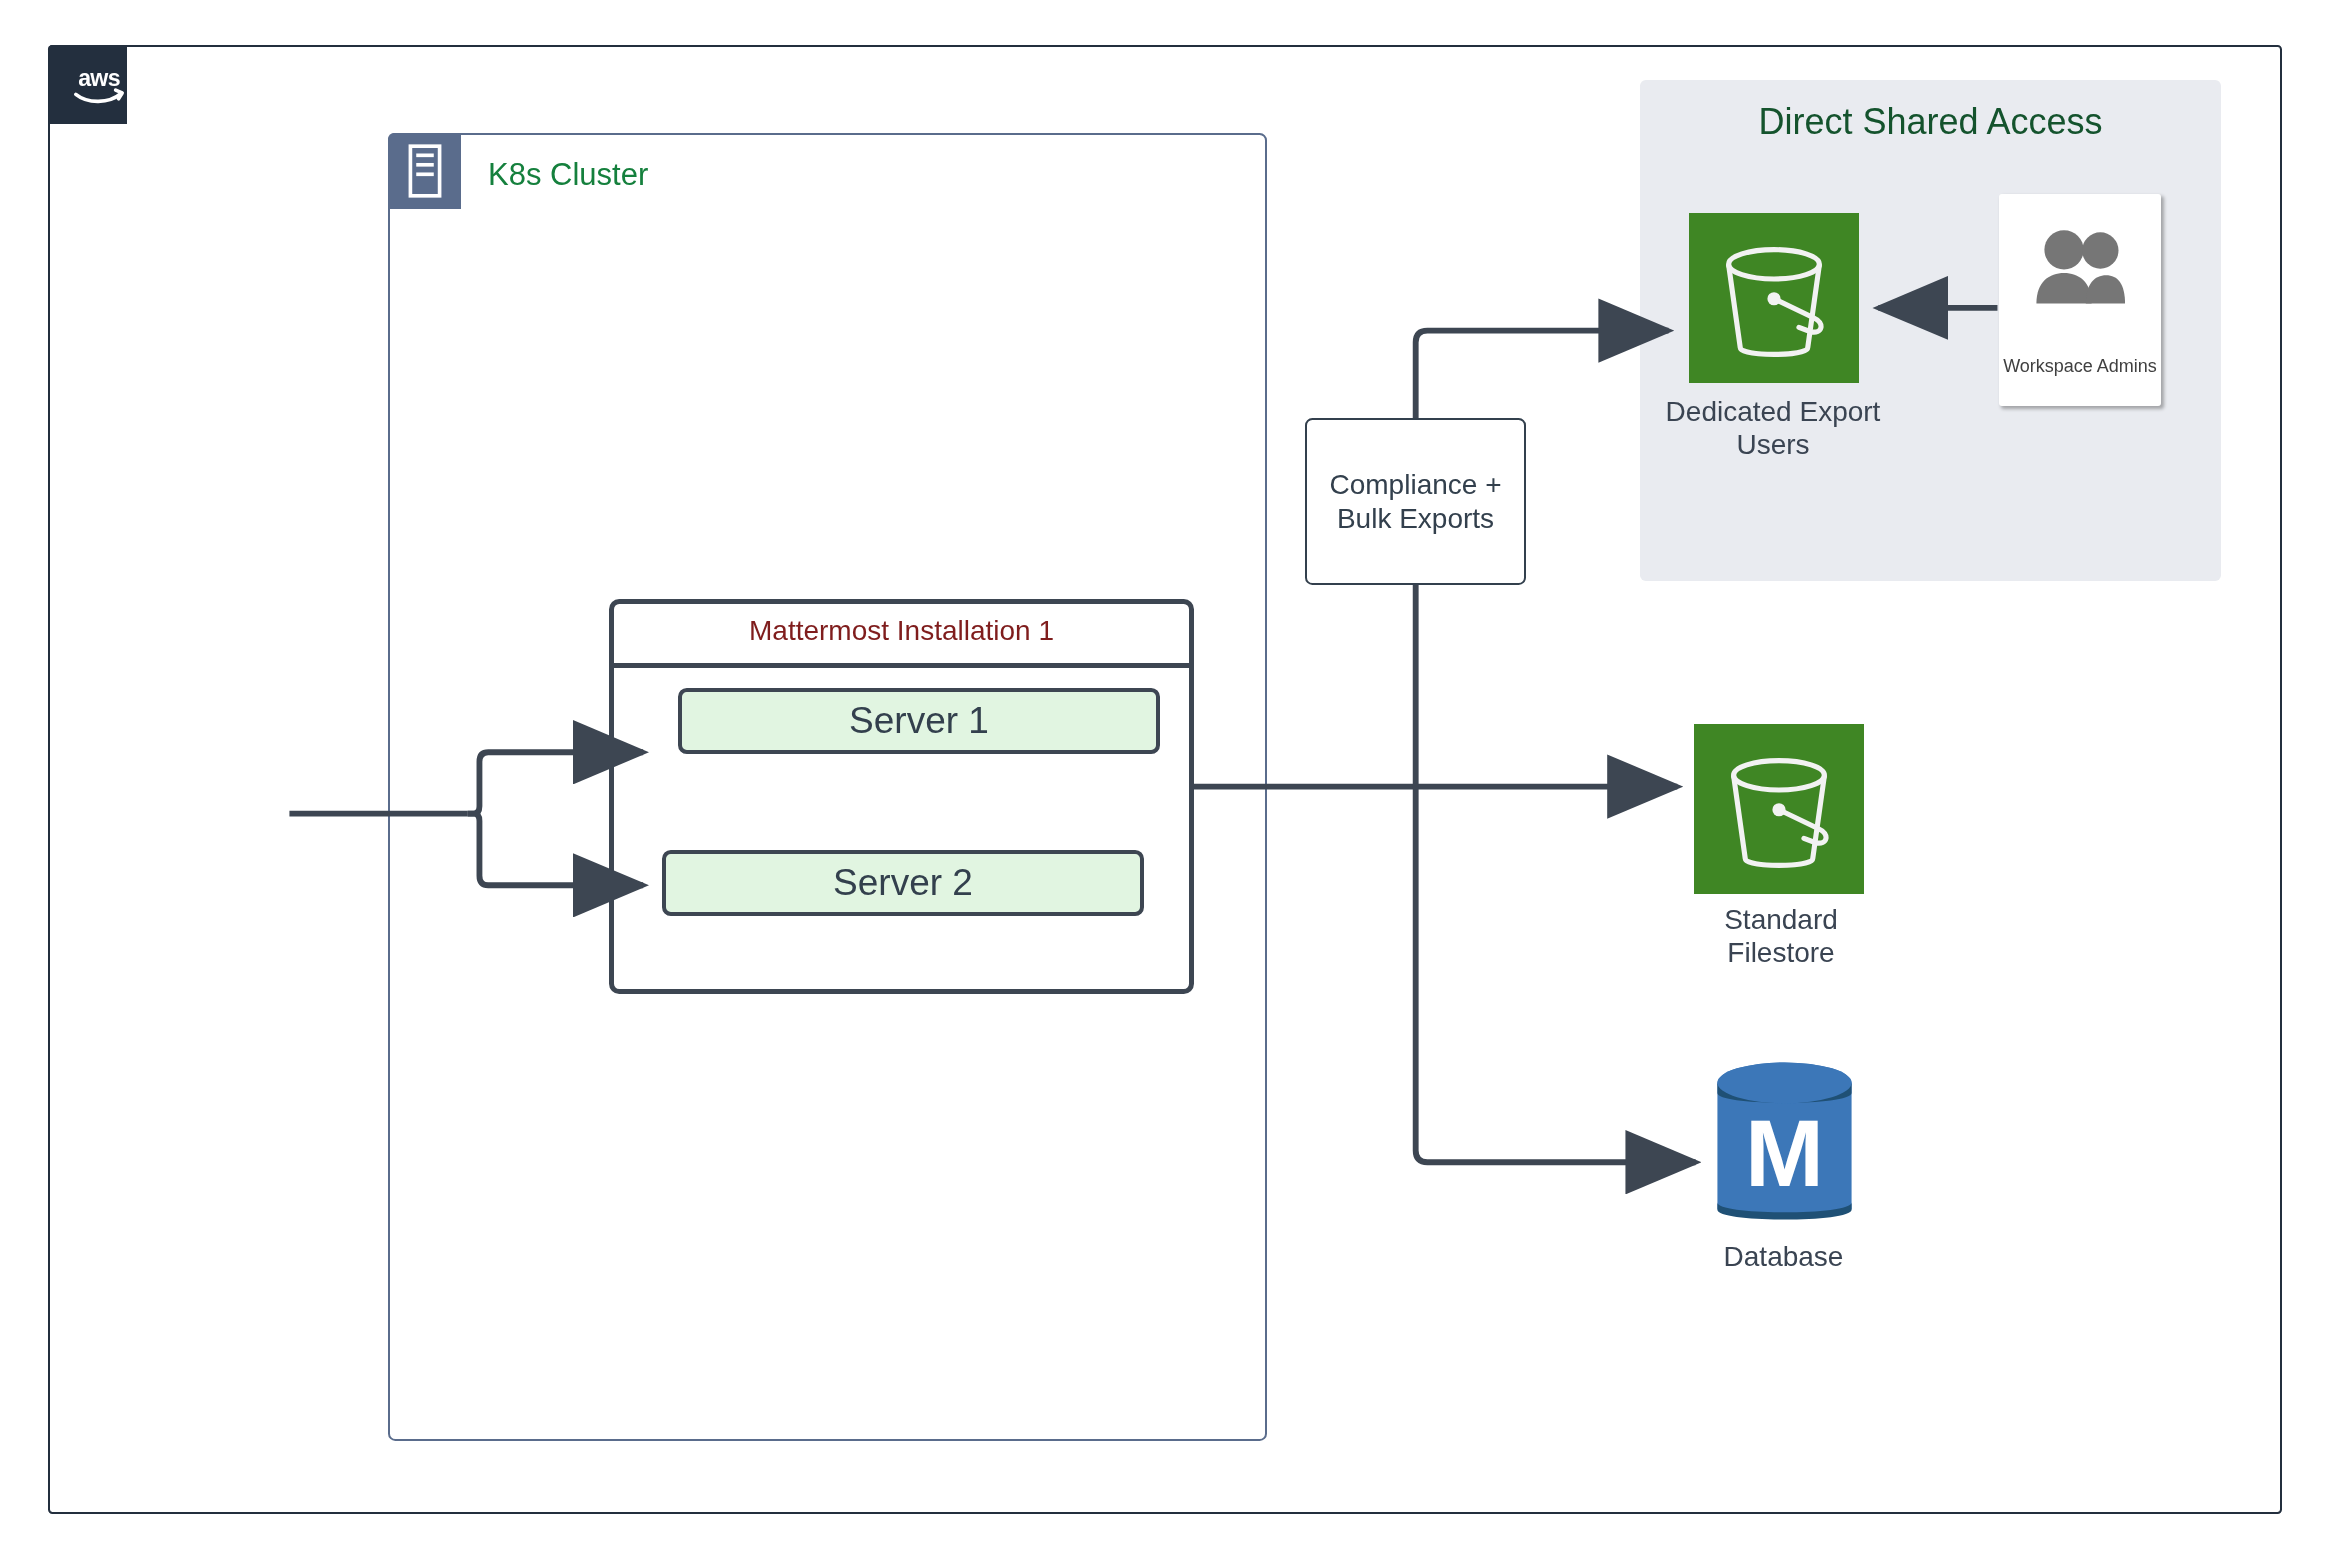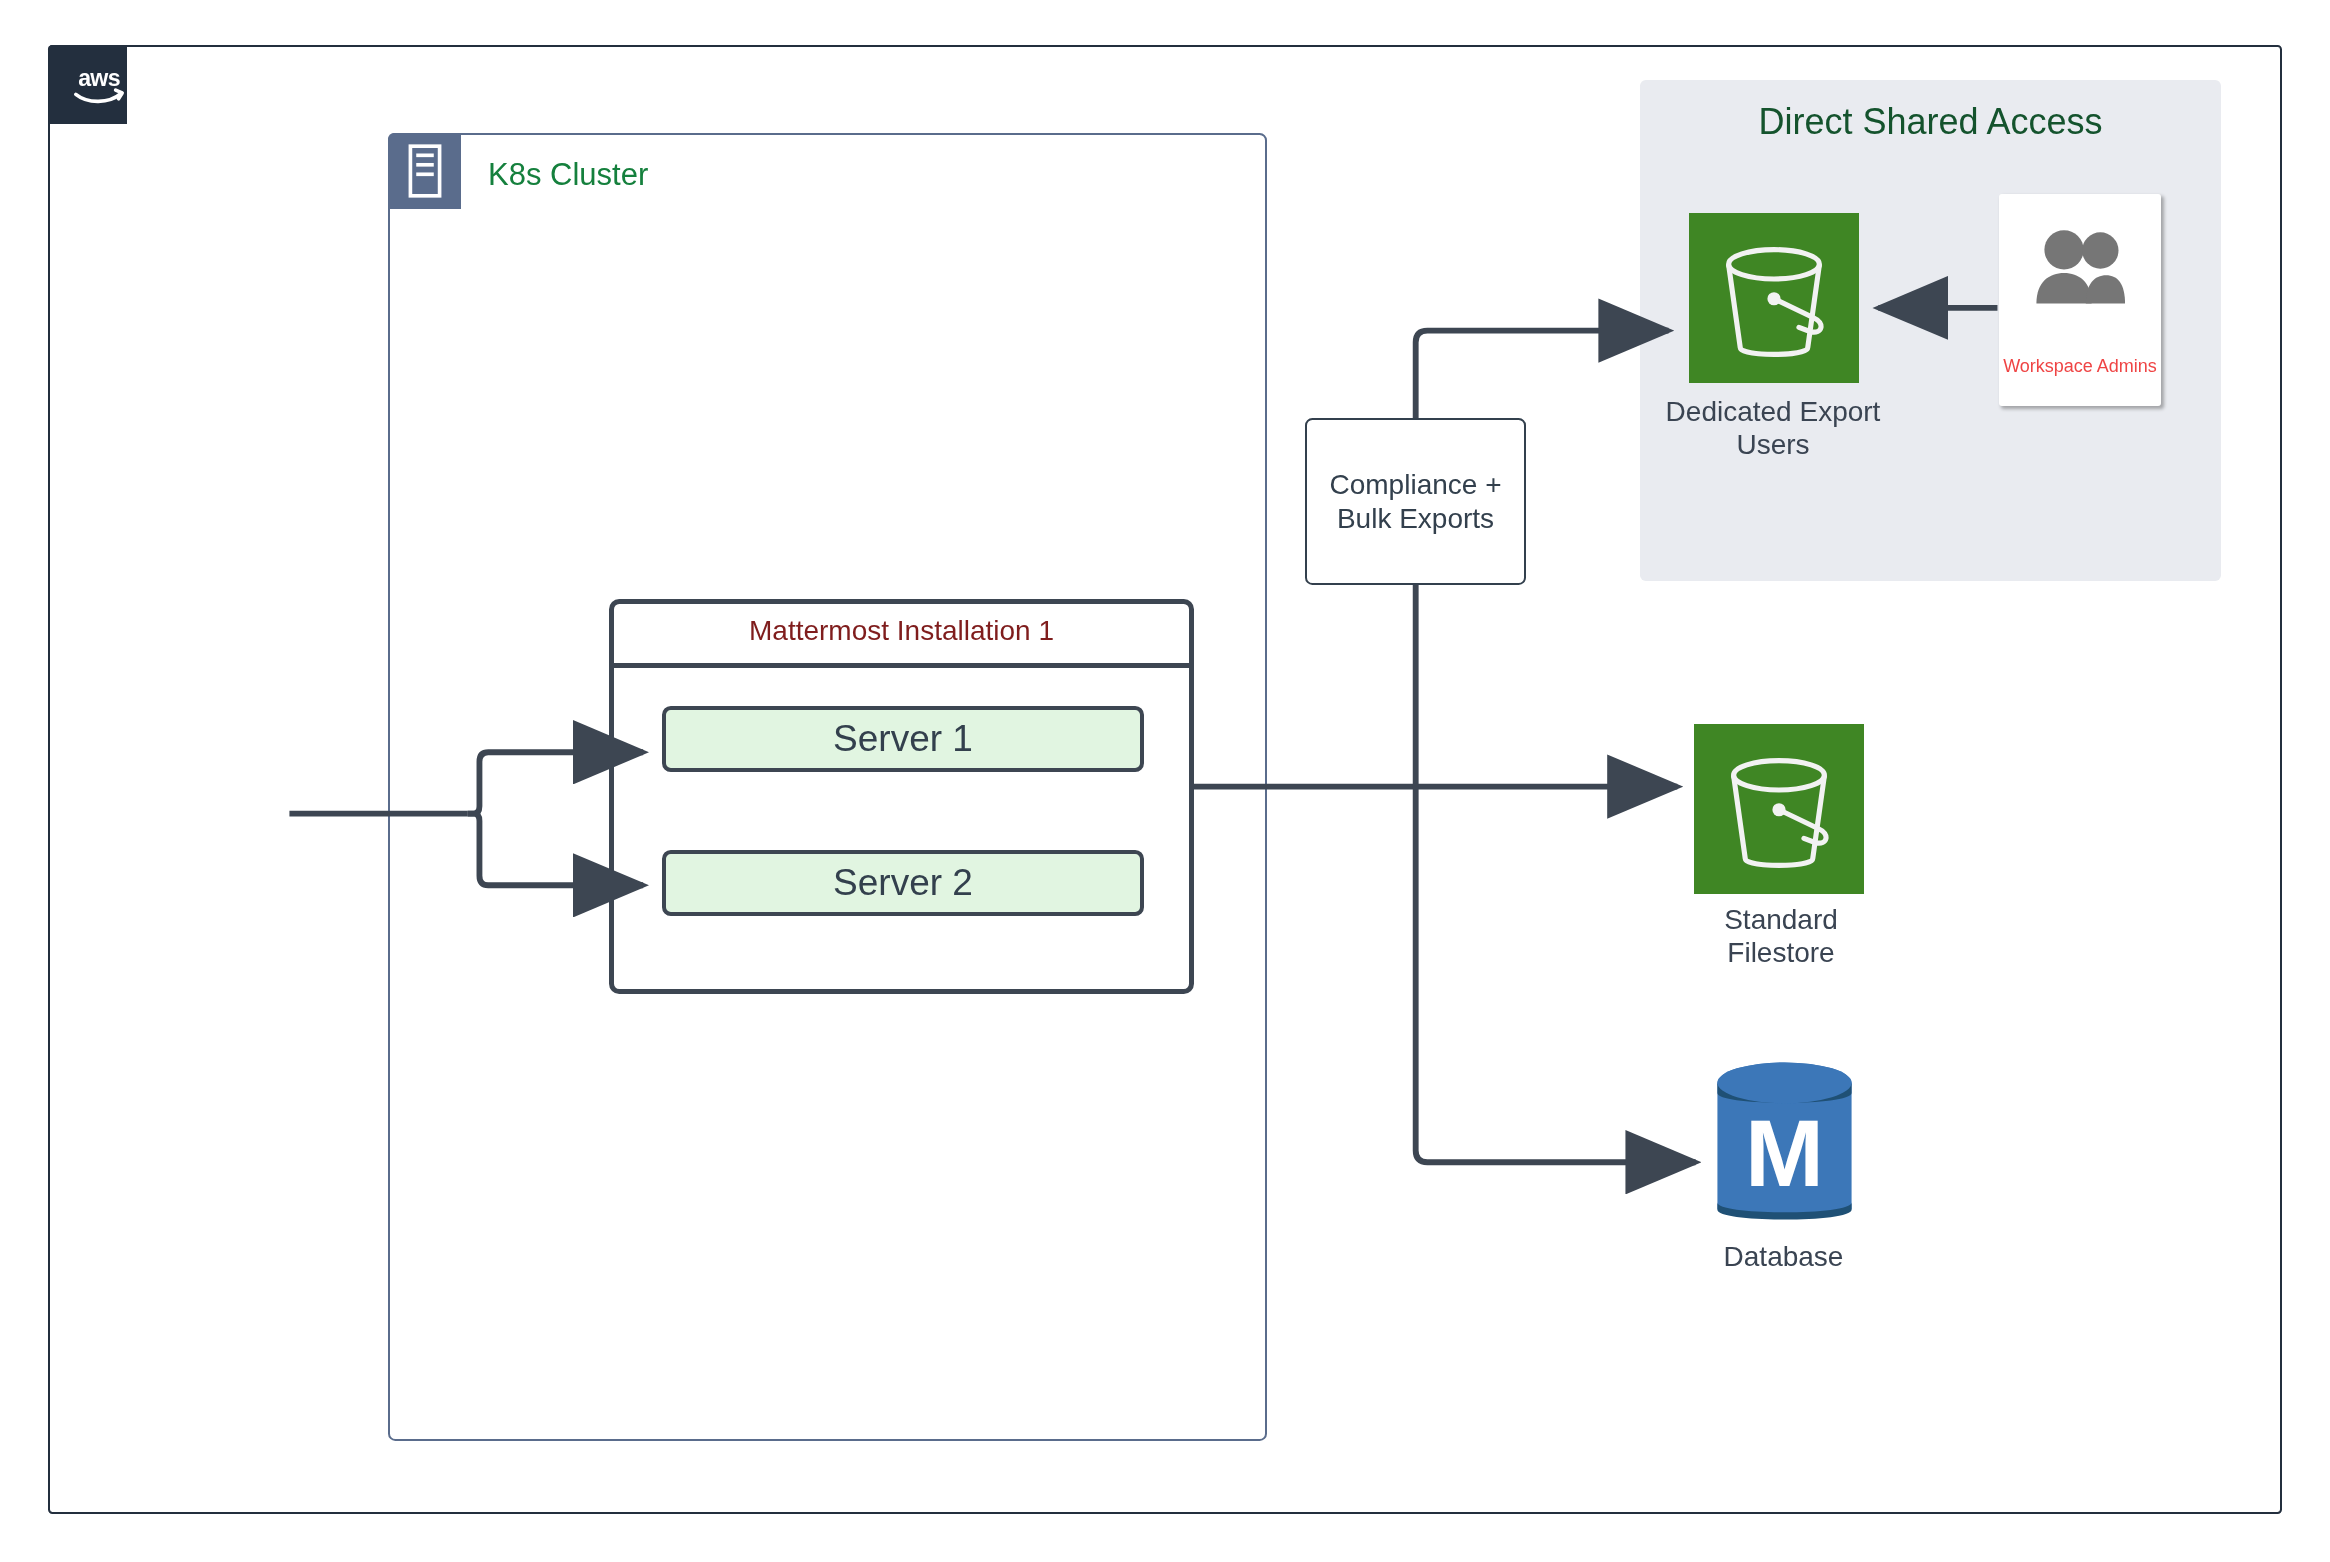--- a/index.html
+++ b/index.html
@@ -24,29 +24,29 @@
   
   .mm-box{position:absolute;left:609px;top:599px;width:585px;height:395px;
           border:5.1px solid #3d4652;border-radius:10.2px;background:#fff;box-sizing:border-box;}
   .mm-title{position:absolute;left:609px;top:599px;width:585px;height:64px;
             display:flex;align-items:center;justify-content:center;
             font-size:28px;color:#7f1d1d;box-sizing:border-box;}
   .mm-divider{position:absolute;left:612px;top:663px;width:579px;height:5.1px;background:#3d4652;}
   .srv{position:absolute;left:662px;width:482px;height:66px;background:#e1f5e1;
        border:4.4px solid #3d4652;border-radius:8.8px;box-sizing:border-box;
        display:flex;align-items:center;justify-content:center;font-size:37px;color:#33404d;}
-  .srv1{top:706px;}
+  .srv1{top:688px;margin-left:16px;}
   .srv2{top:850px;}
 
   
   .card{position:absolute;background:#fff;border-radius:2.9px;
         box-shadow:2.2px 2.9px 3.7px rgba(0,0,0,0.30);}
   .users-card{left:165px;top:738px;width:124px;height:161px;}
   .users-card .people{position:absolute;left:50%;top:17.5px;transform:translateX(-50%);}
-  .card-label{position:absolute;left:0;width:100%;text-align:center;font-size:17px;color:#ef4444;}
+  .card-label{position:absolute;left:0;width:100%;text-align:center;font-size:17px;color:#404040;}
   .users-card .card-label{bottom:16px;}
 
   
   .comp-box{position:absolute;left:1305px;top:418px;width:221px;height:167px;
             border:2.2px solid #33404d;border-radius:7.3px;background:#fff;box-sizing:border-box;
             display:flex;align-items:center;justify-content:center;text-align:center;
             font-size:28px;line-height:1.18;color:#33404d;z-index:4;}
 
   
   .dsa-group{position:absolute;left:1640px;top:80px;width:581px;height:501px;

